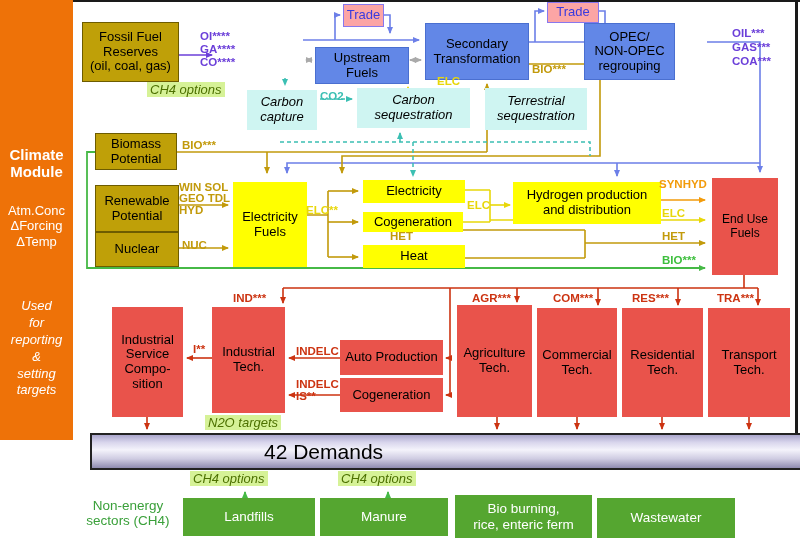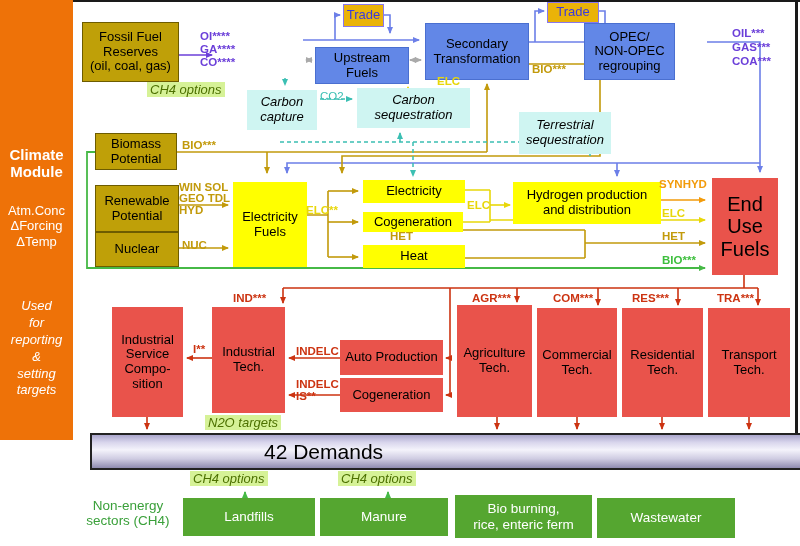--- a/index.html
+++ b/index.html
@@ -2,33 +2,33 @@
 <html><head>
 <meta charset="utf-8">
 <style>
   html,body{margin:0;padding:0;background:#fff;}
   #stage{position:relative;width:800px;height:546px;background:#ffffff;overflow:hidden;
          font-family:"Liberation Sans", sans-serif;}
   .box{position:absolute;display:flex;align-items:center;justify-content:center;
        text-align:center;white-space:pre-line;font-size:13px;line-height:1.12;color:#000;z-index:3;}
   .olive{background:#BFA008;border:1px solid #6d5c00;}
   .blue{background:#6287E7;border:1px solid #4a6fd0;}
-  .tradebox{background:#eab308;border:1.5px solid #8877EE;color:#3A3ADF;z-index:3;}
+  .tradebox{background:#fca5a5;border:1.5px solid #8877EE;color:#3A3ADF;z-index:3;}
   .cyan{background:#CFF5F2;font-style:italic;}
   .yellow{background:#FFFF00;}
   .red{background:#E9534B;}
   .green{background:#55A630;color:#fff;font-size:13.5px;}
   .hl{position:absolute;background:#D6F297;color:#4c7000;font-style:italic;
       font-size:13px;z-index:4;padding:0 3px;white-space:nowrap;}
   .fl{position:absolute;font-size:11.5px;font-weight:bold;z-index:4;white-space:pre-line;line-height:1.05;}
   .purple{color:#6B3FD9;padding-left:20px;}
   .gold{color:#C29A0B;}
   .yel{color:#E8D70A;}
   .orangetxt{color:#F29B0B;}
-  .teal{color:#3BBFB3;font-weight:normal;}
+  .teal{color:#3BBFB3;font-weight:bold;}
   .redtxt{color:#CC3311;}
   .greentxt{color:#3DBF3D;}
   #sidebar{position:absolute;left:0;top:0;width:73px;height:440px;background:#EE7208;z-index:5;color:#fff;}
   #sidebar .t{position:absolute;width:100%;text-align:center;white-space:pre-line;}
   #topborder{position:absolute;left:73px;top:0;width:727px;height:2px;background:#1a1a1a;z-index:6;}
   #rightborder{position:absolute;left:795px;top:0;width:3px;height:433px;background:#1a1a1a;z-index:6;}
   #demands{position:absolute;left:90px;top:433px;width:712px;height:37px;z-index:3;
      border:2px solid #222;box-sizing:border-box;
      background:linear-gradient(180deg,#aaa6cc 0%,#d8d5ec 22%,#f4f3fb 45%,#cfccE2 72%,#8f8bb0 100%);}
   #demands span{position:absolute;left:172px;top:5px;font-size:21px;color:#000;}
@@ -176,37 +176,37 @@
 Transformation</div>
   <div class="box tradebox" style="left:547px;top:2px;width:50px;height:19px;">Trade</div>
   <div class="box blue" style="left:584px;top:23px;width:89px;height:55px;">OPEC/
 NON-OPEC
 regrouping</div>
 
   <div class="box cyan" style="left:247px;top:90px;width:70px;height:40px;">Carbon
 capture</div>
   <div class="box cyan" style="left:357px;top:88px;width:113px;height:40px;">Carbon
 sequestration</div>
-  <div class="box cyan" style="left:519px;top:88px;width:92px;height:42px;margin-top:24px;">Terrestrial
+  <div class="box cyan" style="left:485px;top:88px;width:102px;height:42px;">Terrestrial
 sequestration</div>
 
   <div class="box olive" style="left:95px;top:133px;width:80px;height:35px;">Biomass
 Potential</div>
   <div class="box olive" style="left:95px;top:185px;width:82px;height:45px;">Renewable
 Potential</div>
   <div class="box olive" style="left:95px;top:232px;width:82px;height:33px;">Nuclear</div>
 
   <div class="box yellow" style="left:233px;top:182px;width:74px;height:85px;">Electricity
 Fuels</div>
   <div class="box yellow" style="left:363px;top:180px;width:102px;height:23px;">Electricity</div>
   <div class="box yellow" style="left:363px;top:212px;width:100px;height:20px;">Cogeneration</div>
   <div class="box yellow" style="left:363px;top:245px;width:102px;height:23px;">Heat</div>
   <div class="box yellow" style="left:513px;top:182px;width:148px;height:42px;">Hydrogen production
 and distribution</div>
-  <div class="box red" style="left:712px;top:178px;width:66px;height:97px;font-size:20px;">End Use
+  <div class="box red" style="left:712px;top:178px;width:66px;height:97px;font-size:12px;">End Use
 Fuels</div>
 
   <div class="box red" style="left:112px;top:307px;width:71px;height:110px;">Industrial
 Service
 Compo-
 sition</div>
   <div class="box red" style="left:212px;top:307px;width:73px;height:106px;">Industrial
 Tech.</div>
   <div class="box red" style="left:340px;top:340px;width:103px;height:35px;">Auto Production</div>
   <div class="box red" style="left:340px;top:378px;width:103px;height:34px;">Cogeneration</div>

